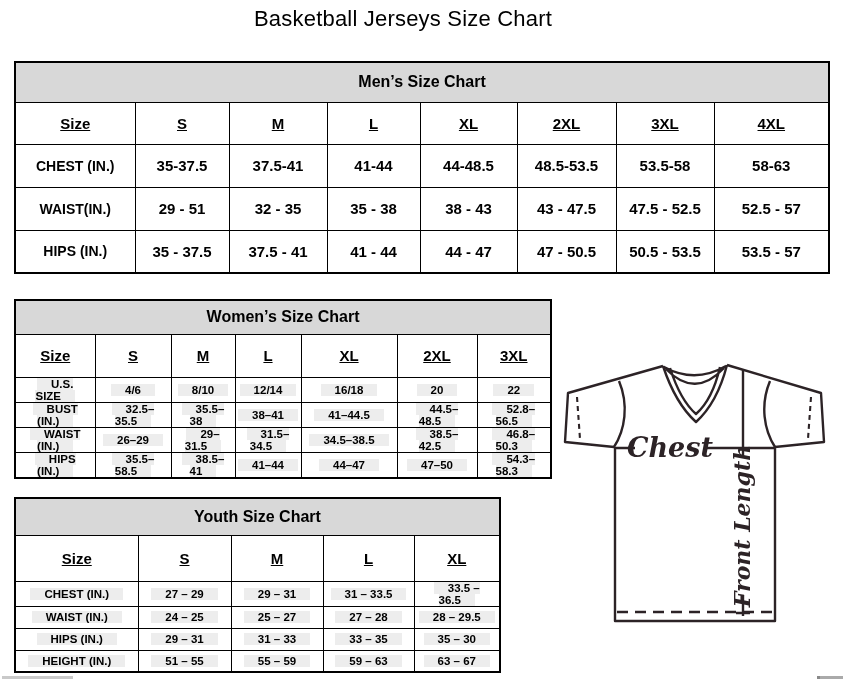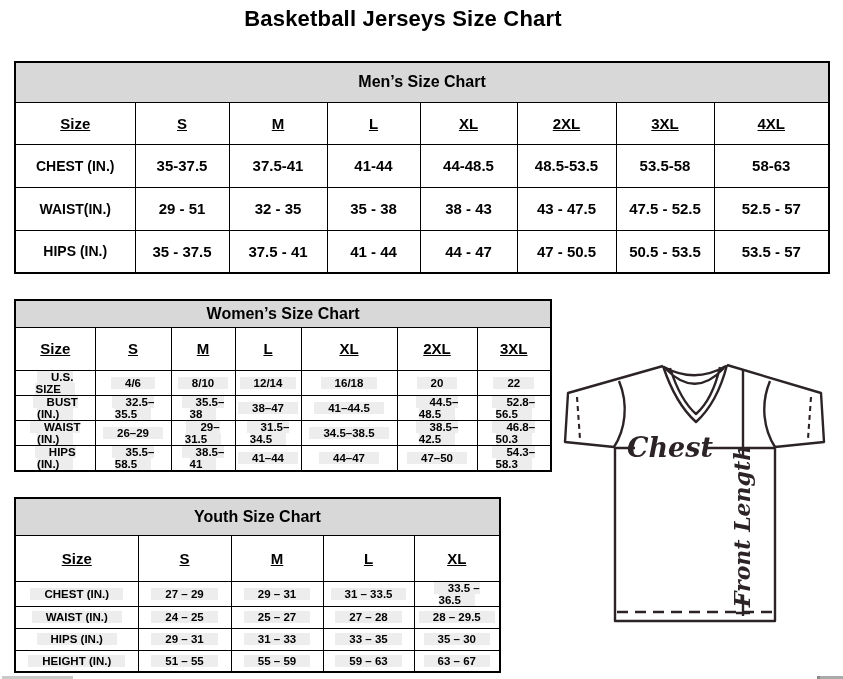--- a/index.html
+++ b/index.html
@@ -2,39 +2,39 @@
 <html><head>
 <meta charset="utf-8">
 <style>
   html,body { margin:0; padding:0; background:#fff; }
   .page {
     position:relative; width:843px; height:679px; background:#ffffff;
     font-family:"Liberation Sans", sans-serif; color:#000; overflow:hidden;
   }
   .title {
     position:absolute; top:6px; left:0; width:806px; text-align:center;
-    font-size:22px; font-weight:bold; letter-spacing:0.2px;
+    font-size:22px; font-weight:normal; letter-spacing:0.2px;
   }
   table { border-collapse:collapse; table-layout:fixed; position:absolute; background:#fff; }
   table { border:2px solid #000; }
   td, th { border:1px solid #000; text-align:center; vertical-align:middle;
            font-weight:bold; color:#000; padding:0; overflow:hidden; }
   tr.band td { background:#d8d8d8; font-size:16px; }
   tr.cols th { font-size:15px;text-decoration:underline; }
   .hlt-on tr.vals td span { background:#ededed; padding:0 14px; }
   
   #mens { left:14px; top:61px; width:815px; }
   #mens tr.band { height:40px;margin-top:48px; }
   #mens tr.cols { height:42px; }
   #mens tr.vals { height:43px; }
   #mens tr.vals td { font-size:15px; }
   #mens tr.vals td:first-child { font-size:14px; }
   
   #womens { left:14px; top:299px; width:537px; }
-  #womens tr.band { height:27px;border-radius:17px; }
+  #womens tr.band { height:34px;border-radius:17px; }
   #womens tr.cols { height:43px; }
   #womens tr.vals { height:22px; }
   #womens tr.vals td { font-size:11.5px; }
   
   #youth { left:14px; top:497px; width:486px; }
   #youth tr.band { height:37px; }
   #youth tr.cols { height:46px; }
   #youth tr.vals { height:22px; }
   #youth tr.vals td { font-size:11.5px; }
   
@@ -141,21 +141,21 @@
           <td><span>8/10</span></td>
           <td><span>12/14</span></td>
           <td><span>16/18</span></td>
           <td><span>20</span></td>
           <td><span>22</span></td>
         </tr>
         <tr class="vals">
           <td><span>BUST (IN.)</span></td>
           <td><span>32.5–35.5</span></td>
           <td><span>35.5–38</span></td>
-          <td><span>38–47</span></td>
+          <td><span>38–41</span></td>
           <td><span>41–44.5</span></td>
           <td><span>44.5–48.5</span></td>
           <td><span>52.8–56.5</span></td>
         </tr>
         <tr class="vals">
           <td><span>WAIST (IN.)</span></td>
           <td><span>26–29</span></td>
           <td><span>29–31.5</span></td>
           <td><span>31.5–34.5</span></td>
           <td><span>34.5–38.5</span></td>

